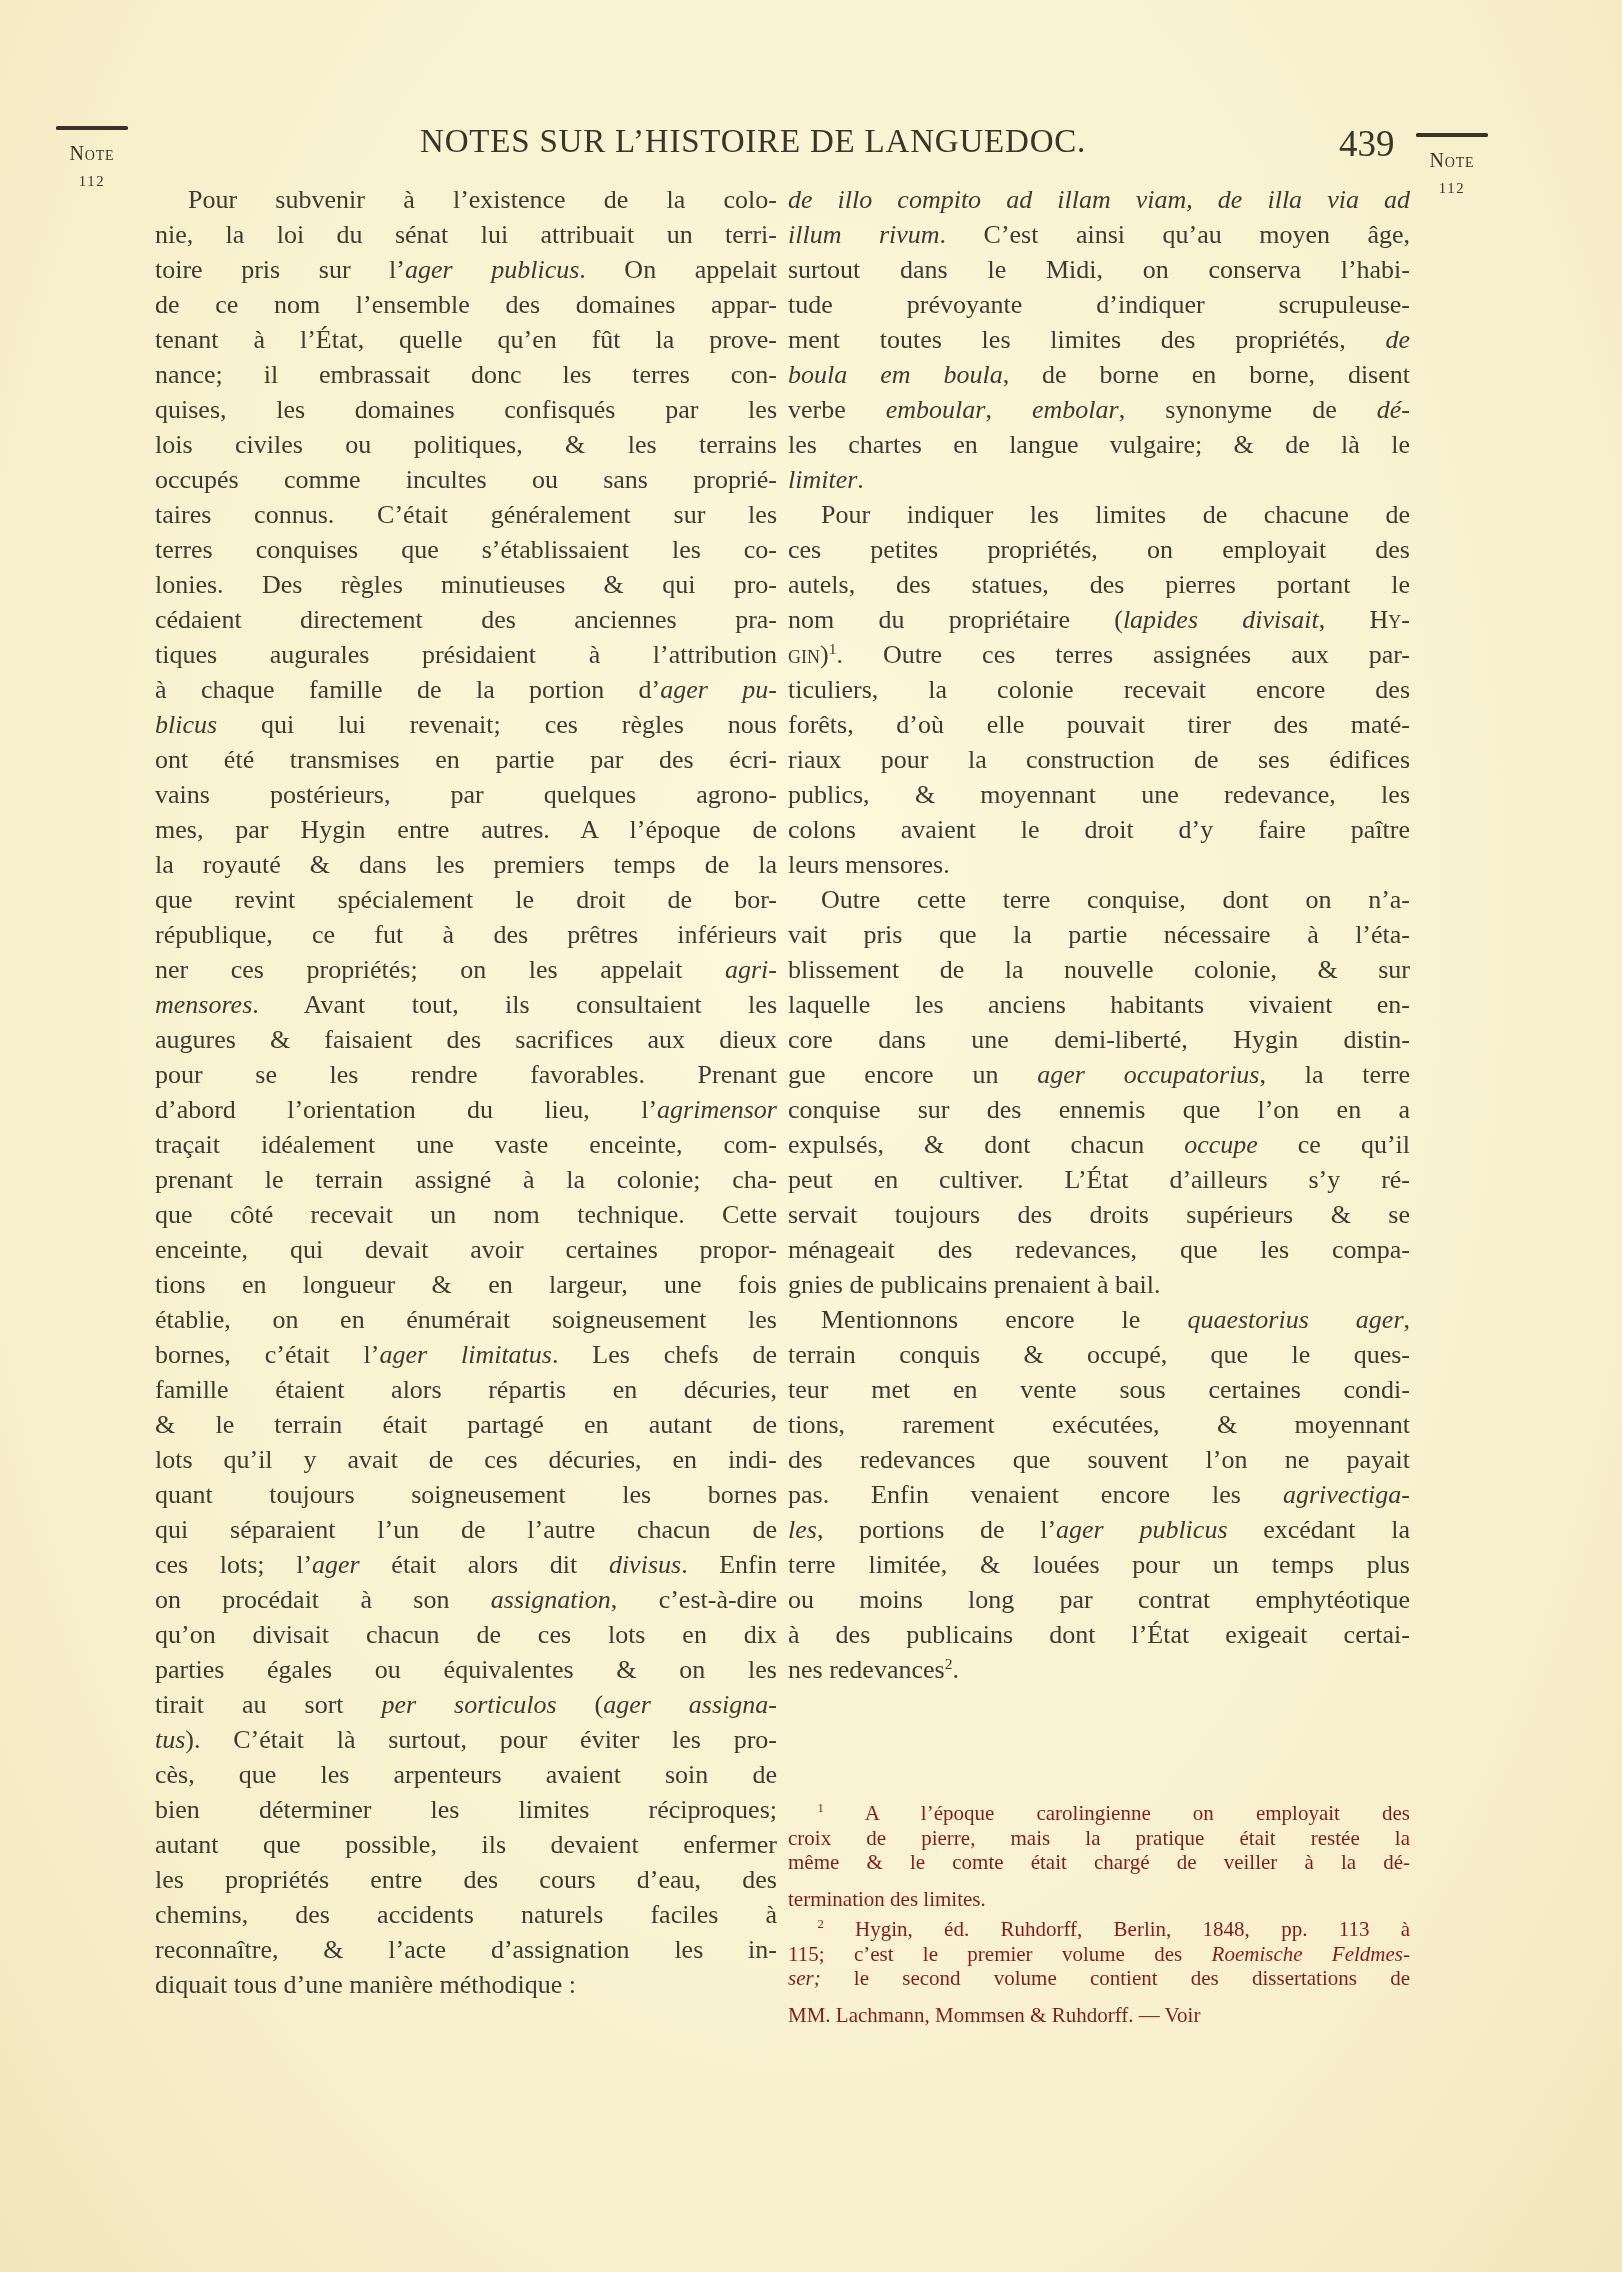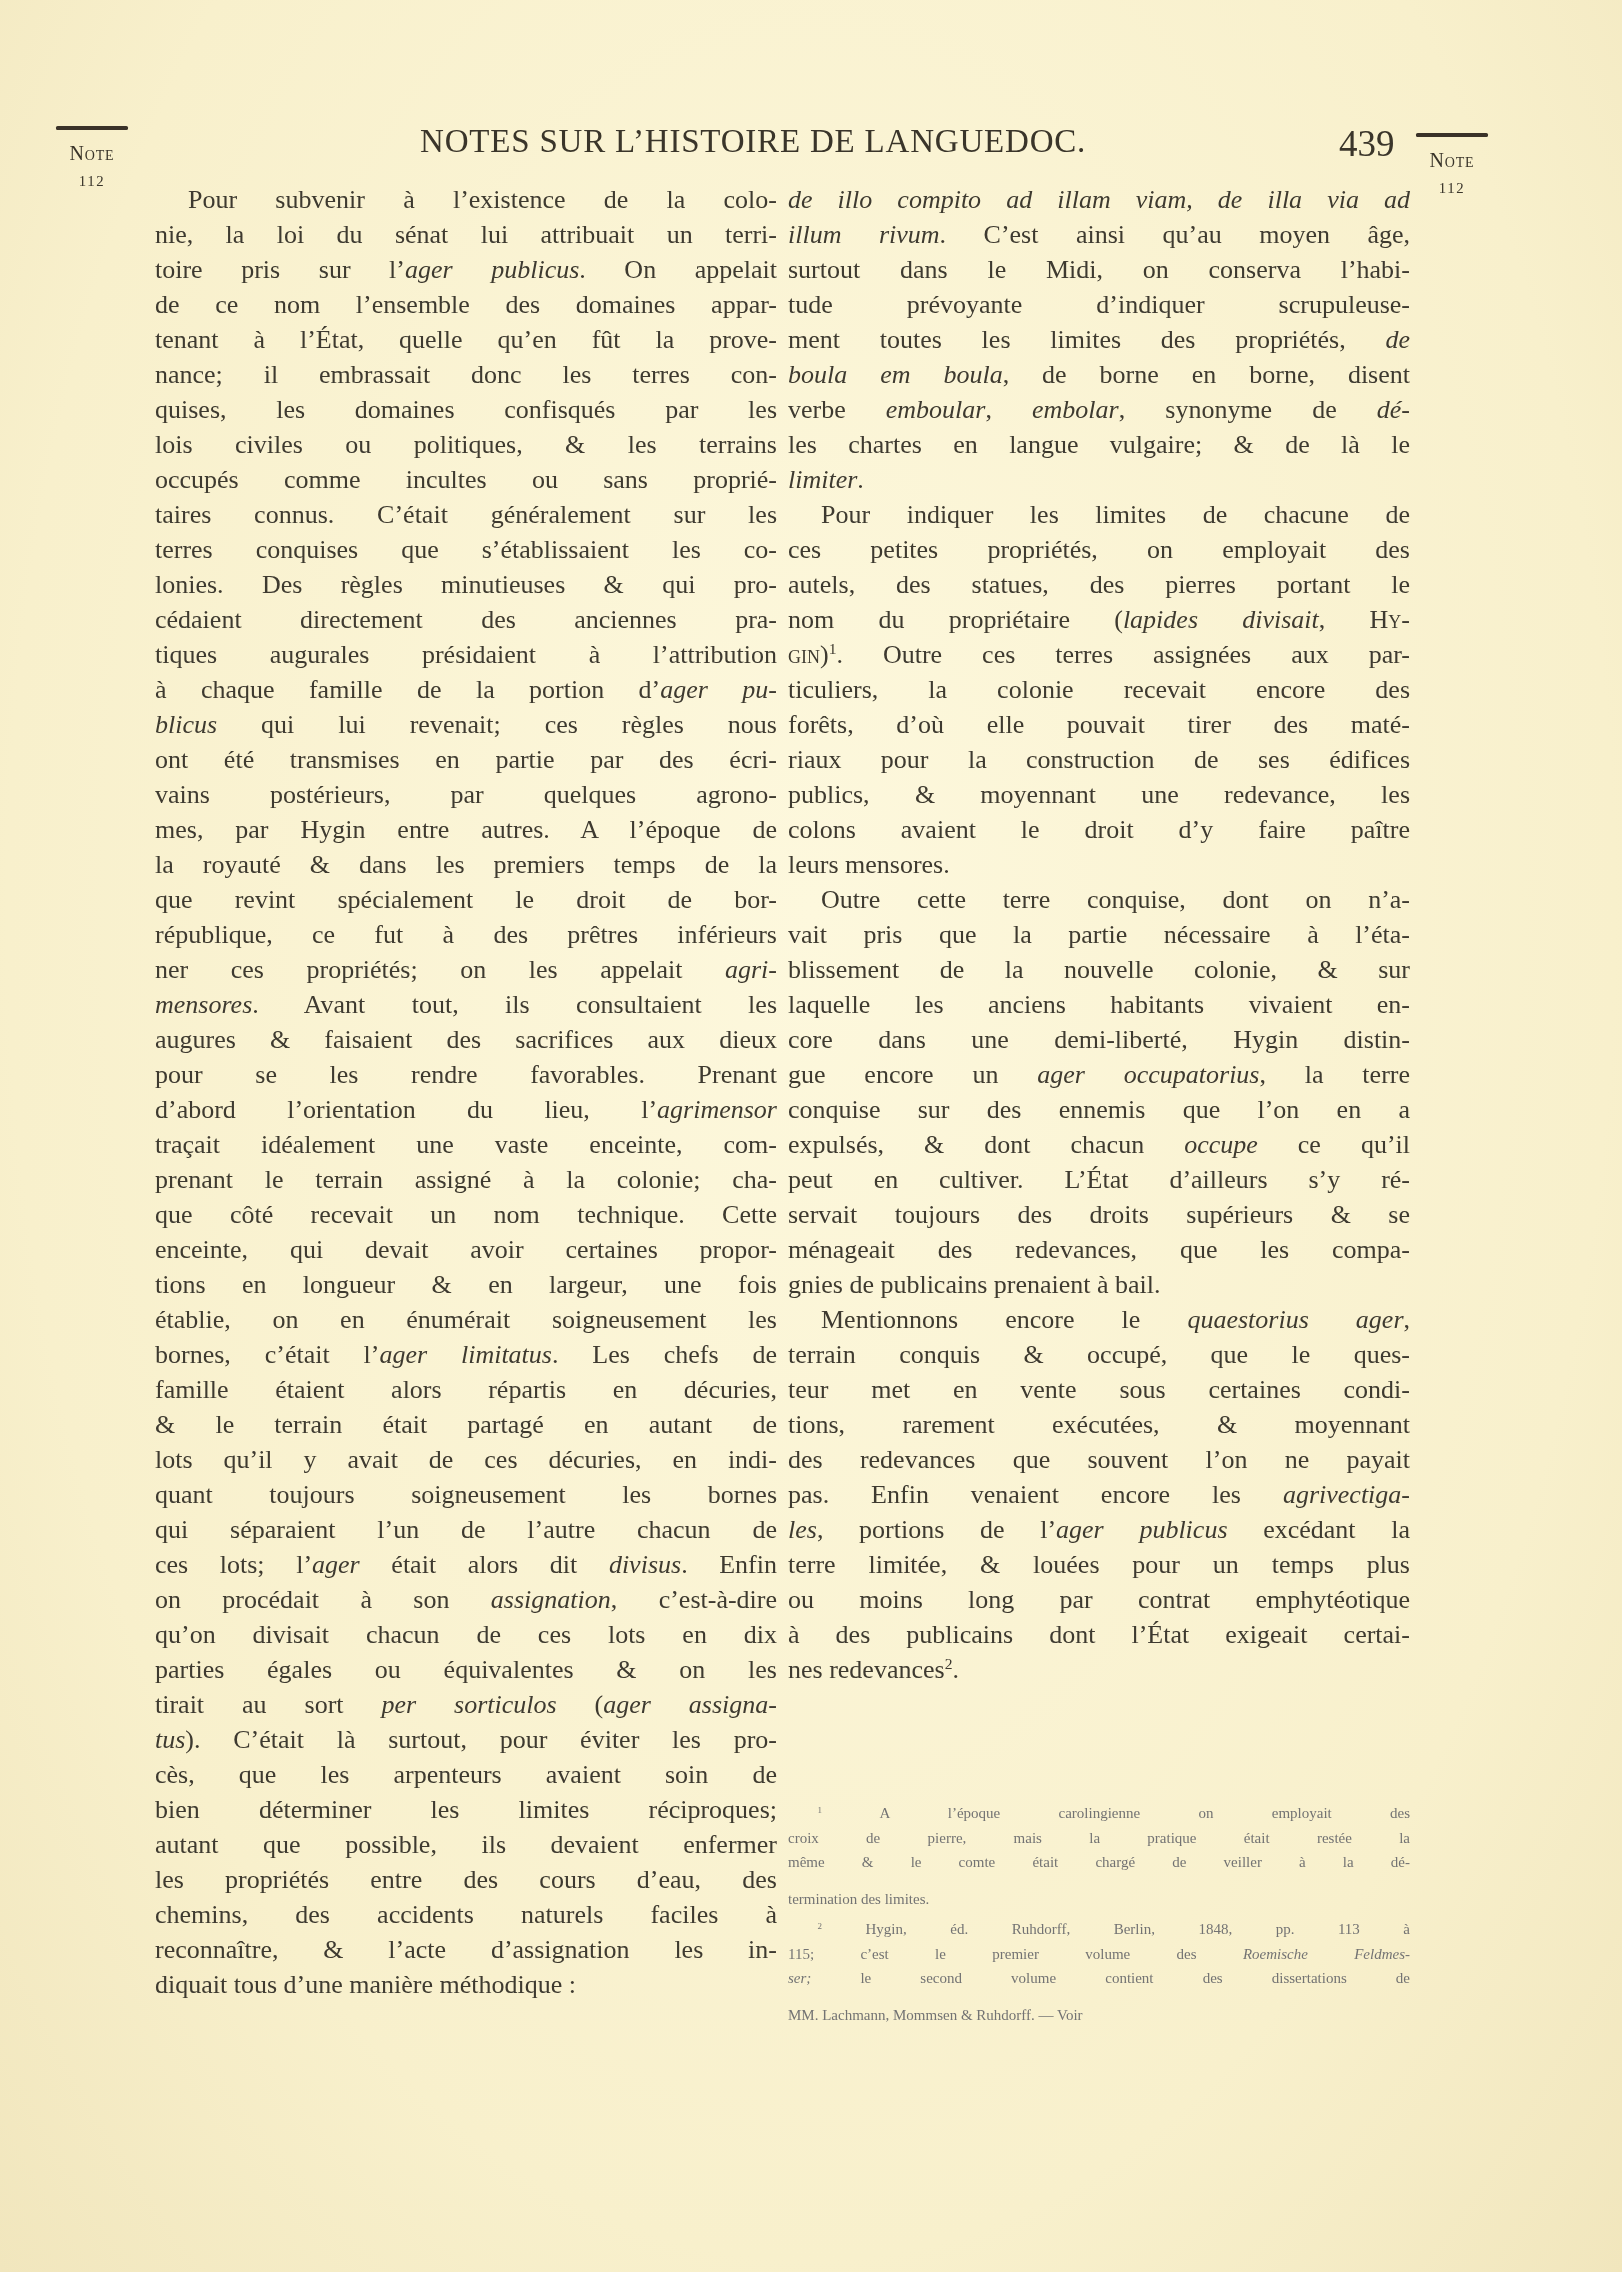--- a/index.html
+++ b/index.html
@@ -41,21 +41,21 @@
   #col-right { left: 788px; top: 169px; }
   .column .line { display: block; text-align: justify; text-align-last: justify; white-space: nowrap; height: 35px; }
   .column .line.last { text-align-last: left; }
   .column .line.indent { padding-left: 33px; }
   i { }
   .sc { font-variant: small-caps; }
   sup { font-size: 60%; vertical-align: 0.6em; line-height: 0; }
 
   .footnotes {
     position: absolute; left: 788px; top: 1788px; width: 622px;
-    font-size: 15px; line-height: 24.5px; color: #737373;
+    font-size: 21px; line-height: 24.5px; color: #7f1d1d;
   }
   .footnotes .line { display: block; text-align: justify; text-align-last: justify; white-space: nowrap; height: 24.5px; }
   .footnotes .line.last { text-align-last: left; margin-top: 12px; }
   .footnotes .line.indent { padding-left: 29.5px; }
   .footnotes .gap { height: 6.2px; }
 </style>
 </head>
 <body>
 
 <div class="page">

